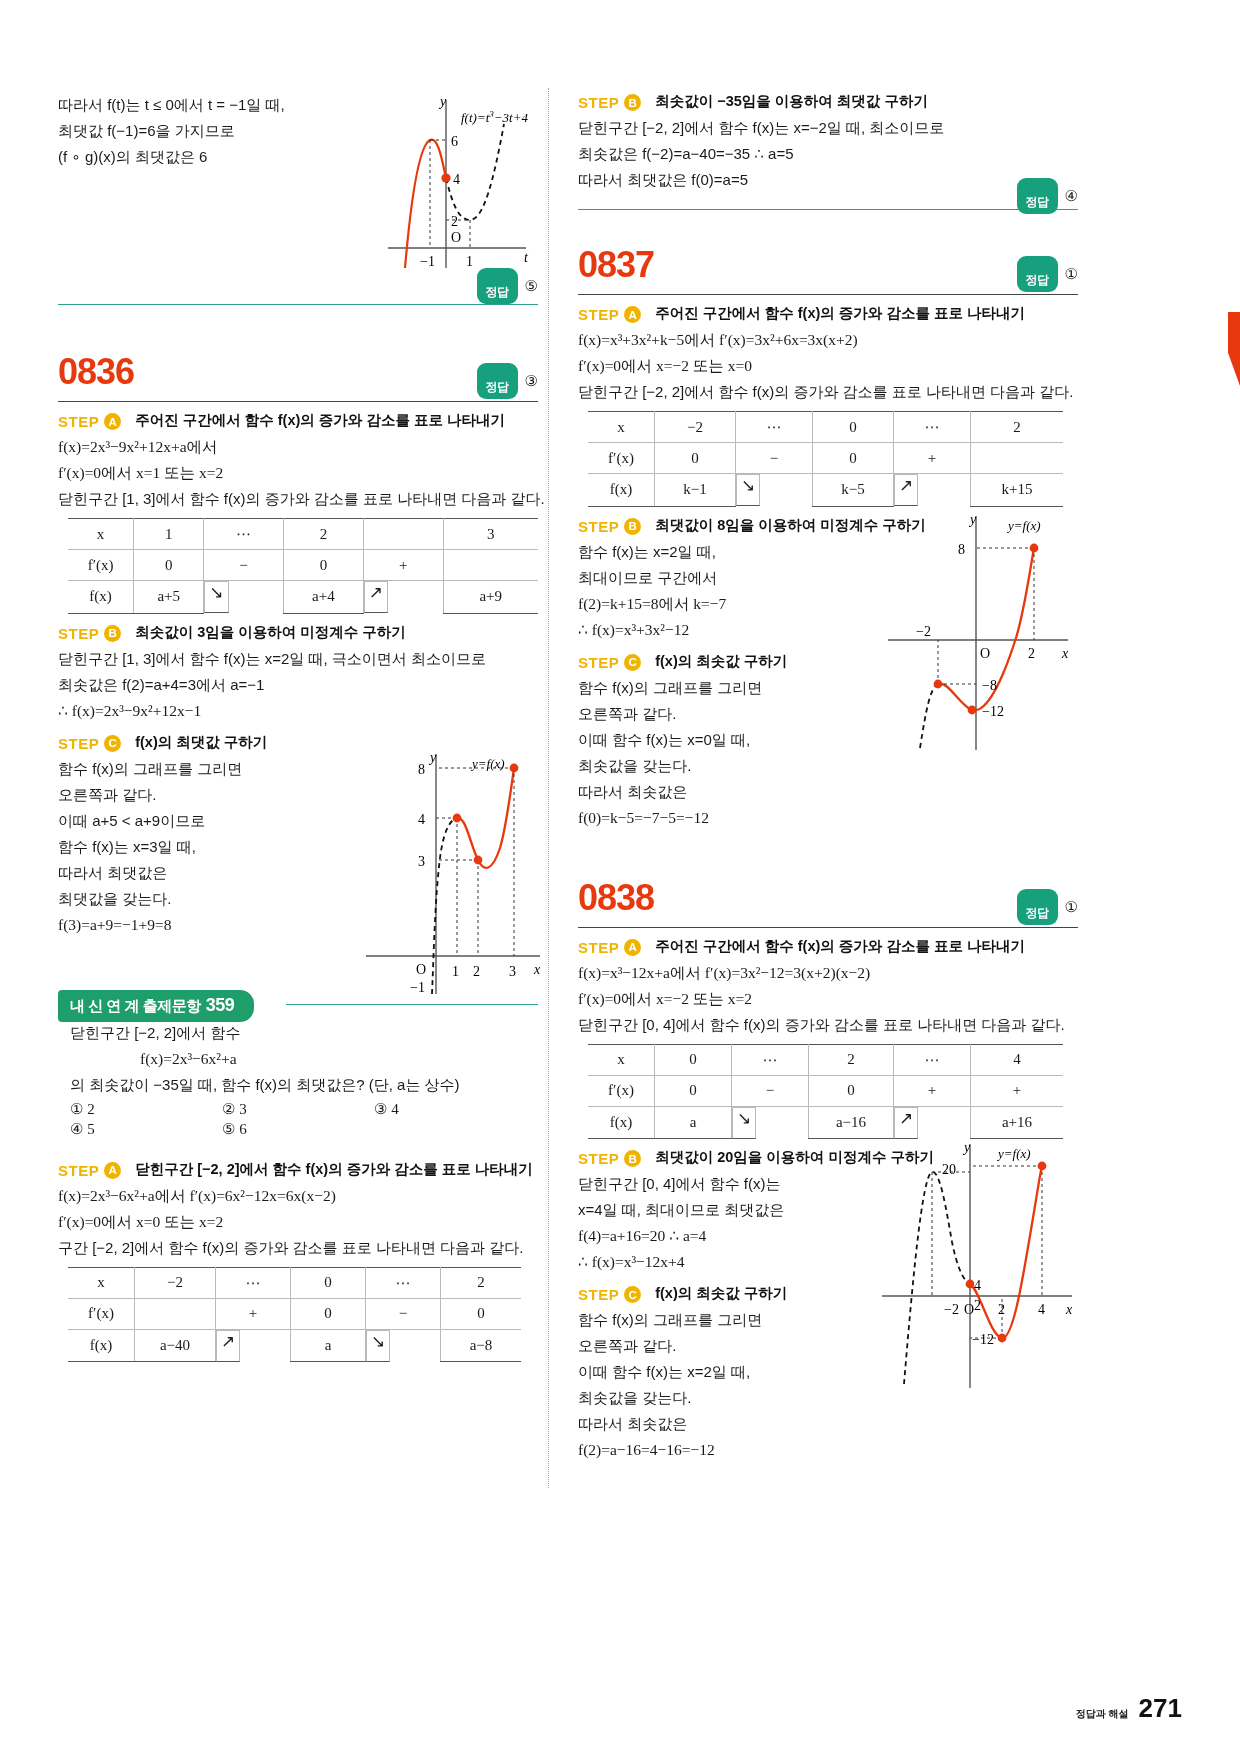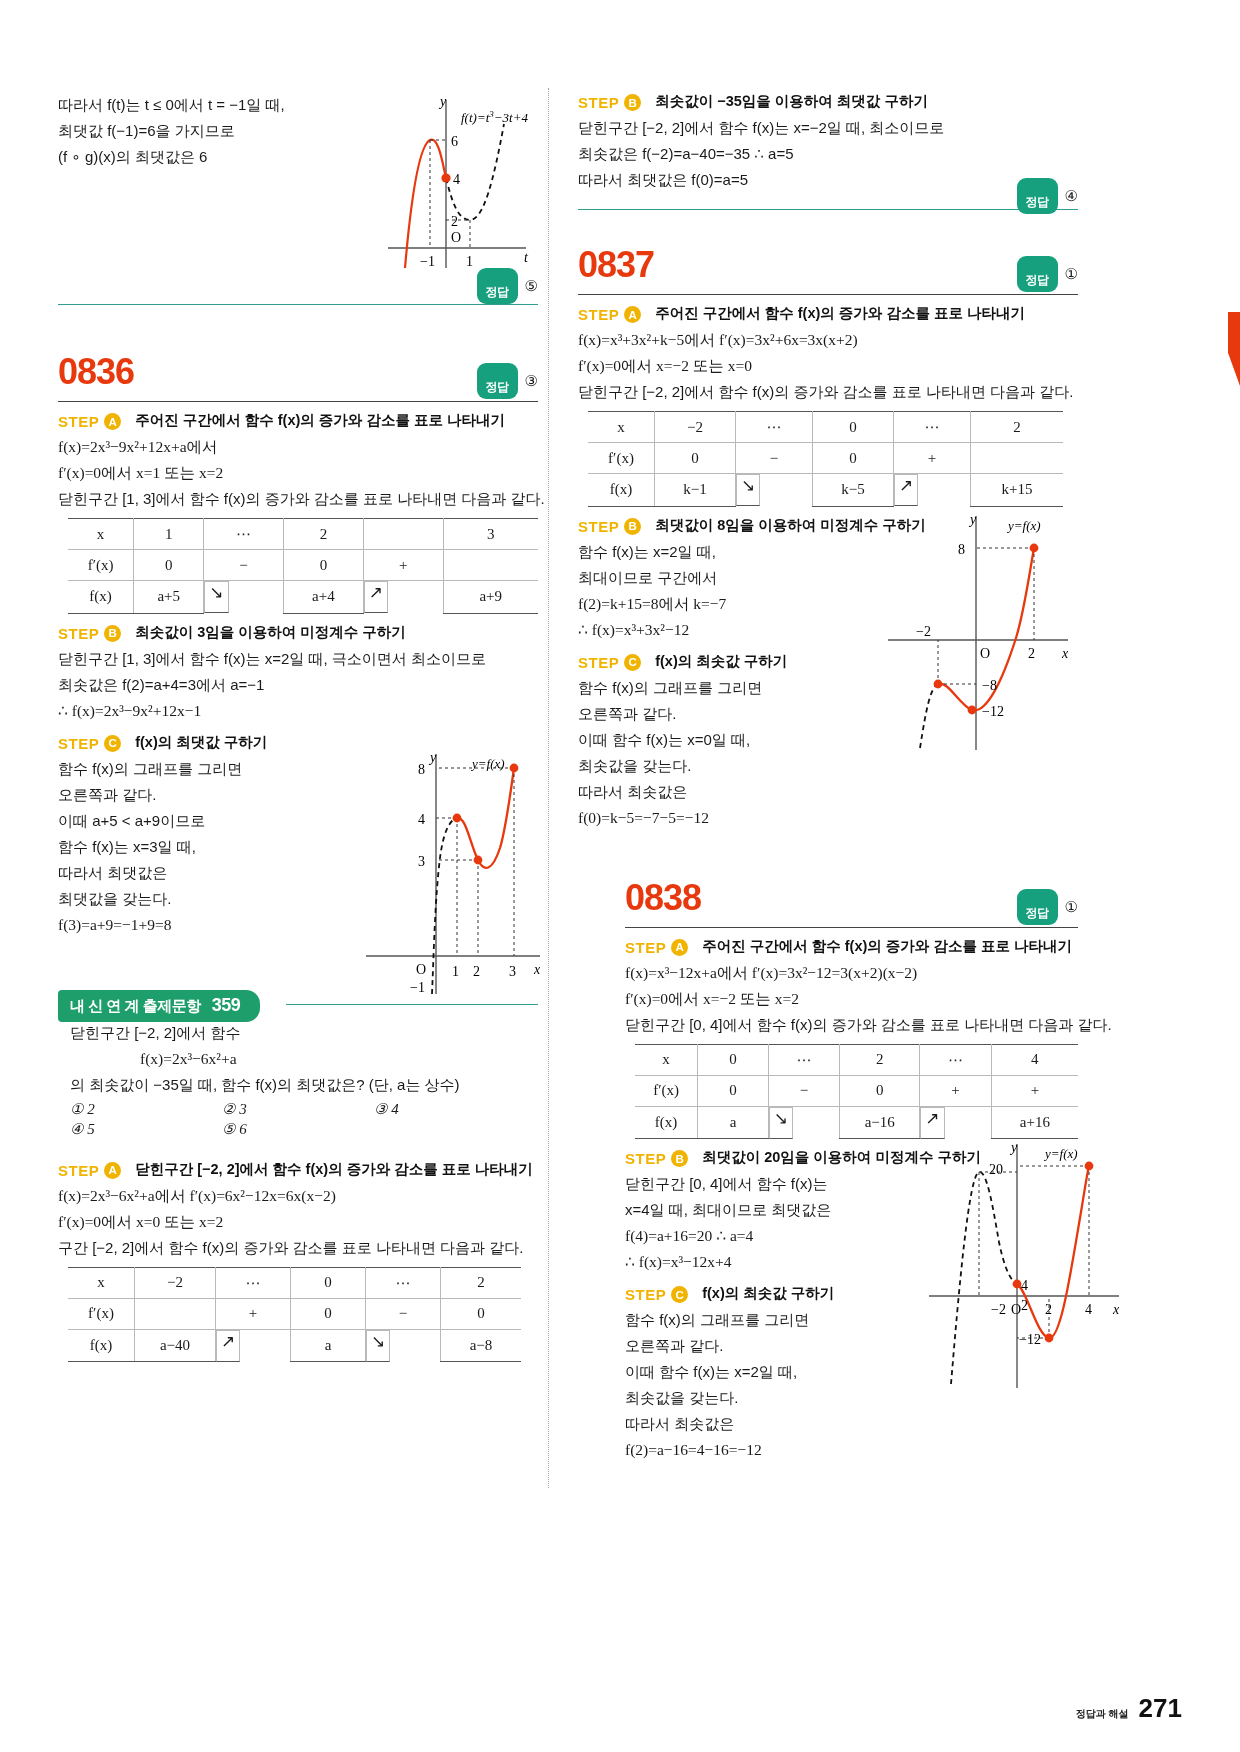--- a/index.html
+++ b/index.html
@@ -74,24 +74,24 @@
   table.vt td:last-child{border-right:none;}
   .arrow{font-size:17px;display:inline-block;}
 
   
   .naesin{position:relative;margin-top:10px;height:30px;}
   .naesin-pill{
     display:inline-block;background:#1e9e6a;color:#fff;border-radius:4px 14px 14px 4px;
     padding:5px 20px 6px 12px;font-family:"Liberation Sans",sans-serif;
     font-weight:bold;font-size:15px;letter-spacing:-.5px;
   }
-  .naesin-pill .n359{font-size:18px;margin-left:11px;}
+  .naesin-pill .n359{font-size:18px;margin-left:5px;}
   .naesin-line{position:absolute;left:228px;right:0;top:14px;border-top:1.4px solid #2f9e8f;}
 
-  .choices{display:flex;margin:2px 0 0 12px;font-style:italic;}
+  .choices{display:flex;margin:2px 0 0 12px;}
   .choices span{width:152px;font-size:15px;}
 
   
   .graph{position:absolute;}
   svg text{font-family:"Liberation Serif",serif;font-style:italic;}
   svg text.up{font-style:normal;}
 
   
   .footer{position:absolute;right:58px;bottom:28px;display:flex;align-items:baseline;gap:10px;}
   .footer .lab{font-family:"Liberation Sans",sans-serif;font-weight:bold;font-size:10px;color:#222;}
@@ -421,21 +421,21 @@
             <text x="48" y="126" font-size="14" class="up">−2</text>
             <text x="112" y="148" font-size="14" class="up">O</text>
             <text x="160" y="148" font-size="14" class="up">2</text>
             <text x="114" y="180" font-size="14" class="up">−8</text>
             <text x="114" y="206" font-size="14" class="up">−12</text>
           </svg>
         </div>
       </div>
     </div>
 
-    <div style="position:relative;margin-top:48px;margin-left:47px;">
+    <div style="position:relative;margin-top:48px;">
       <div class="prob-head">
         <span class="prob-no">0838</span>
         <div class="ans-wrap">
           <span class="ans-badge">정답</span>
           <span class="ans-num">①</span>
         </div>
       </div>
       <div class="rule-thick"></div>
 
       <div class="step">

